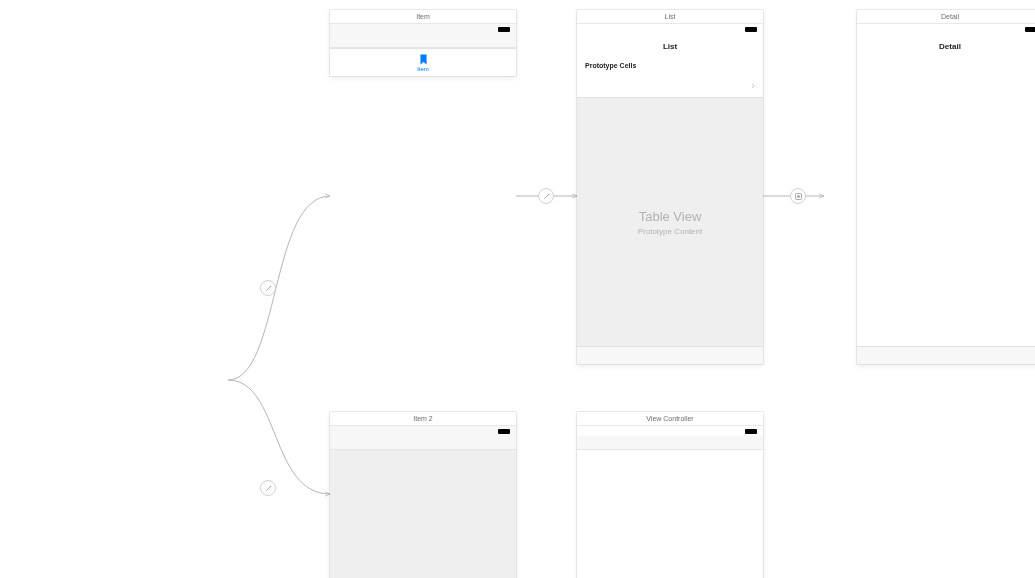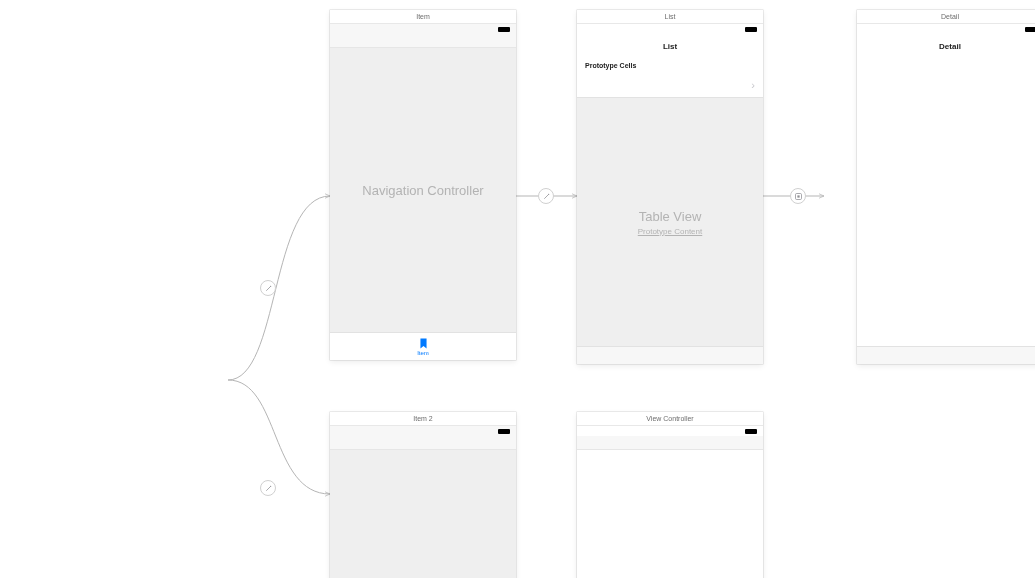--- a/index.html
+++ b/index.html
@@ -70,21 +70,21 @@
     .body-placeholder {
       position: absolute;
       inset: 0;
       display: flex;
       flex-direction: column;
       align-items: center;
       justify-content: center;
       color: #b3b3b3;
     }
     .body-placeholder .big { font-size: 13px; font-weight: 500; }
-    .body-placeholder .small { font-size: 8px; margin-top: 3px; text-decoration: underline; }
+    .body-placeholder .small { font-size: 8px; margin-top: 3px; }
     .tab-bar {
       height: 28px;
       background: #f7f7f7;
       border-top: 1px solid #e2e2e2;
       display: flex;
     }
     .tab-bar.white { background: #ffffff; }
     .tab-item {
       flex: 1;
       display: flex;
@@ -153,25 +153,20 @@
     <path d="M 763 196 L 824 196" fill="none" stroke="#b5b5b5" stroke-width="1" marker-end="url(#arrow)"></path>
   </svg>
 
 
   <div class="scene" style="left:330px; top:10px; width:186px;">
     <div class="scene-header">Item</div>
     <div class="status-bar">
         <div class="battery"></div>
       </div>
     <div class="nav-bar" style="justify-content:flex-start; height:14px; border-bottom:1px solid #e6e6e6;"></div>
-    <div class="body-area" style="height:284px;">
-      <div class="body-placeholder">
-        <div class="big">Navigation Controller</div>
-      </div>
-    </div>
     <div class="tab-bar white">
       <div class="tab-item active" style="flex:1">
         <svg class="bookmark-icon" viewBox="0 0 14 18">
             <path d="M2 1 h10 v16 l-5 -4 l-5 4 z" fill="#007aff"></path>
           </svg>
         <span>Item</span>
       </div>
     </div>
   </div>
 

